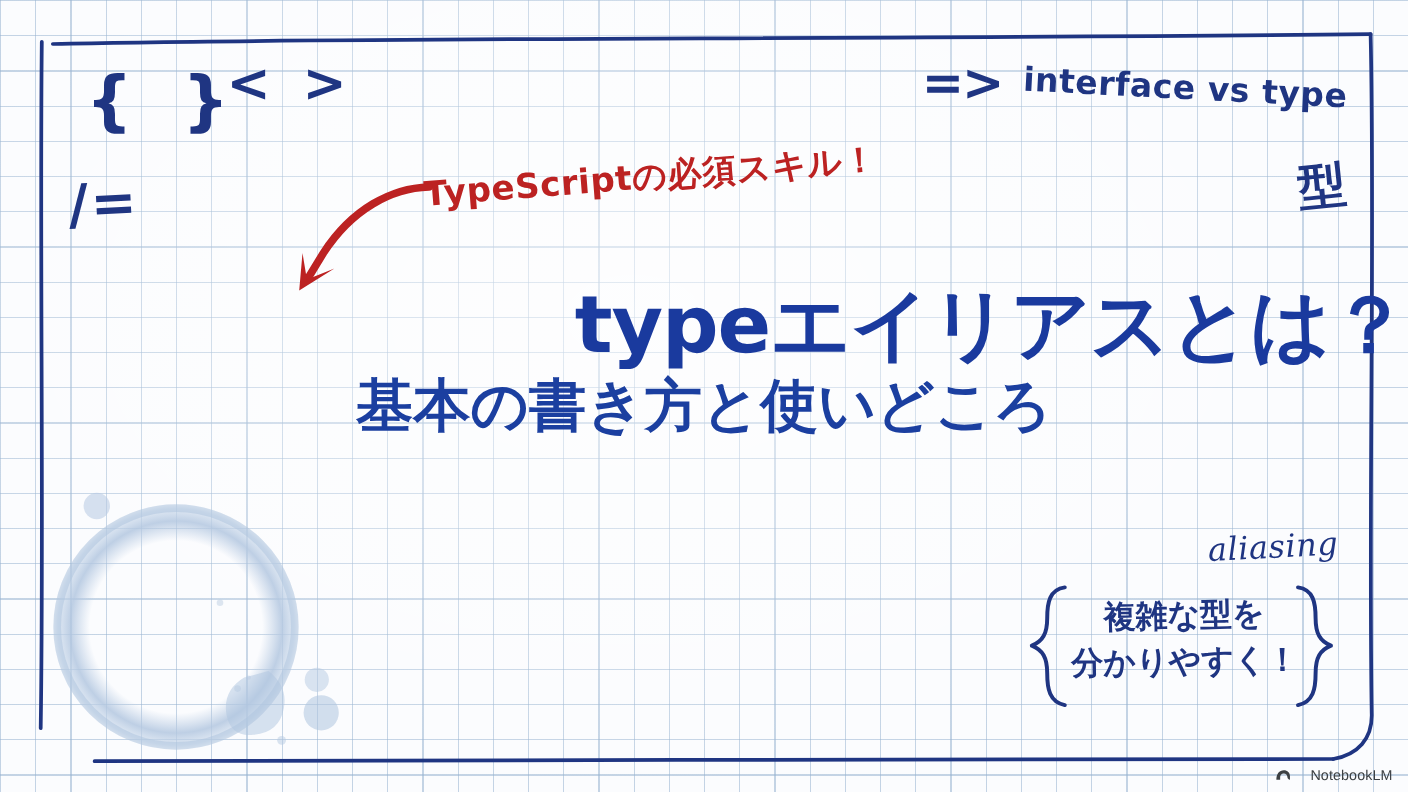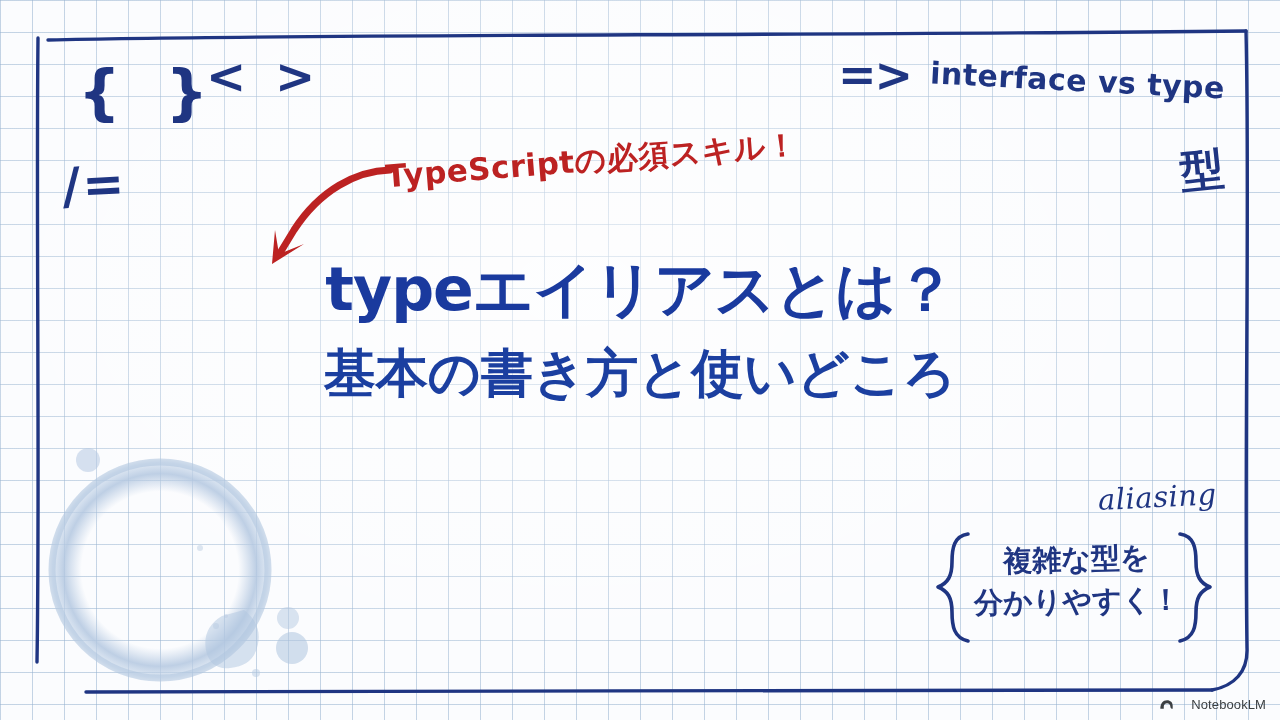--- a/index.html
+++ b/index.html
@@ -108,29 +108,29 @@
   #headline-block {
     position:absolute;
     left:0; top:258px;
     width:1280px;
     text-align:center;
   }
 
   #main-title {
     font-family:"DejaVu Sans", sans-serif;
     font-weight:700;
-    font-size:60px;
+    font-size:72px;
     color:#1a3a9e;
     letter-spacing:-1px;
     line-height:1.05;
     white-space:nowrap;
+    text-align:right;
   }
 
   #sub-title {
-    margin-top:18px;
     font-family:"DejaVu Sans", sans-serif;
     font-weight:700;
     font-size:52px;
     color:#1b3fa0;
     letter-spacing:0px;
     white-space:nowrap;
   }
 
   
   #callout {

